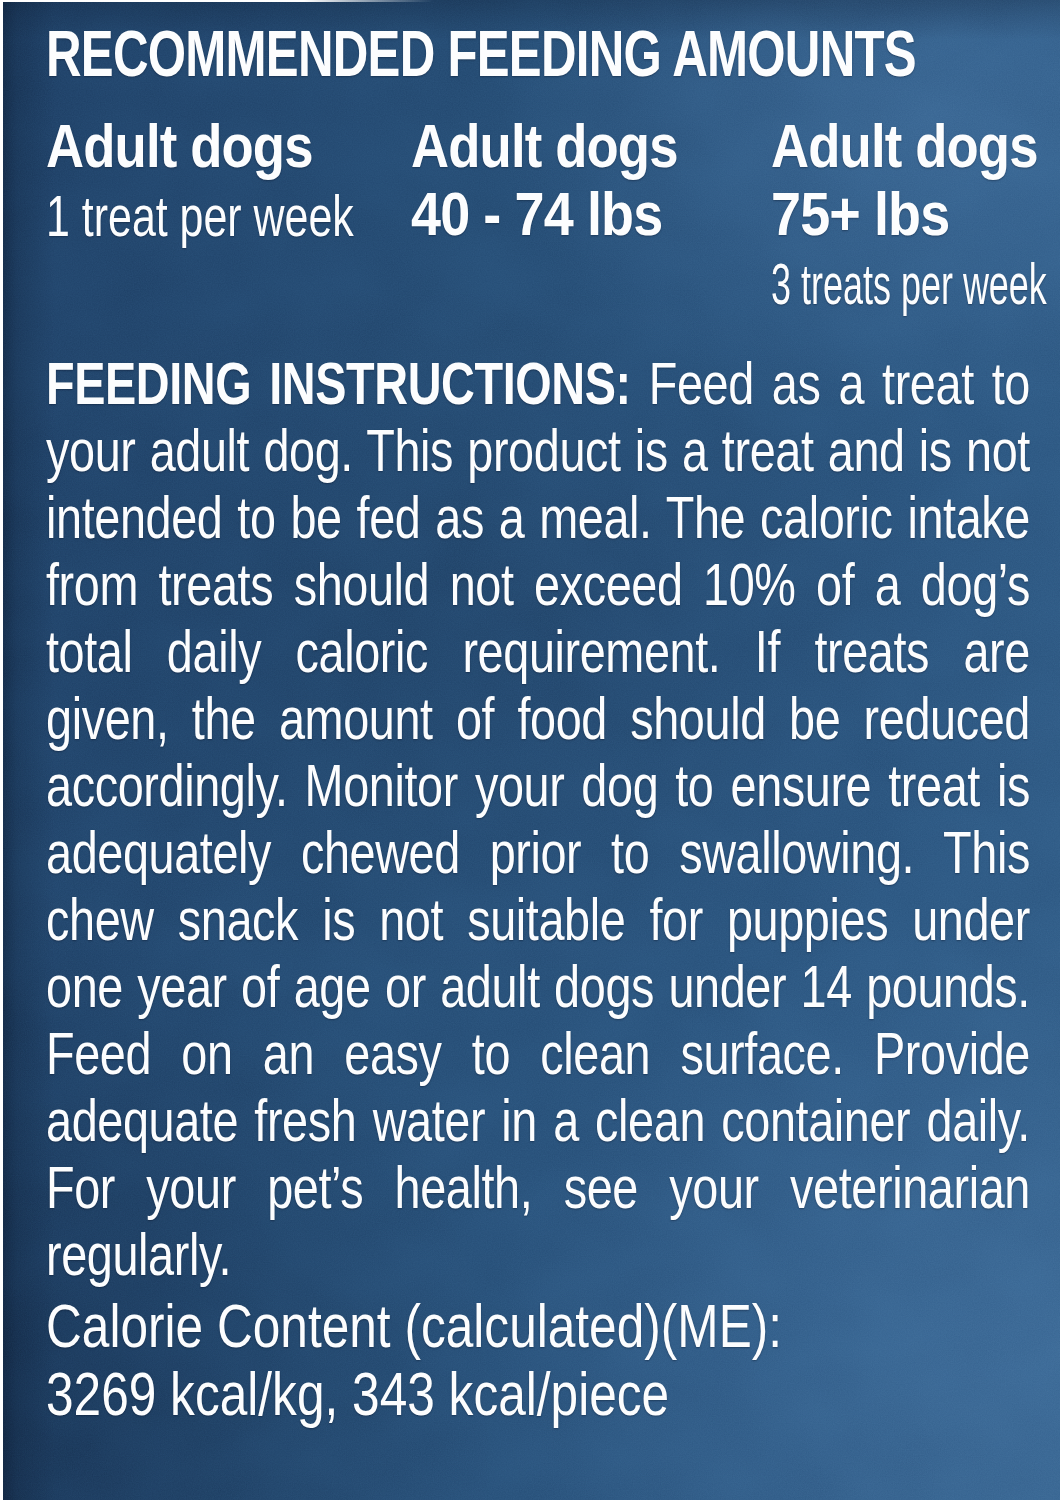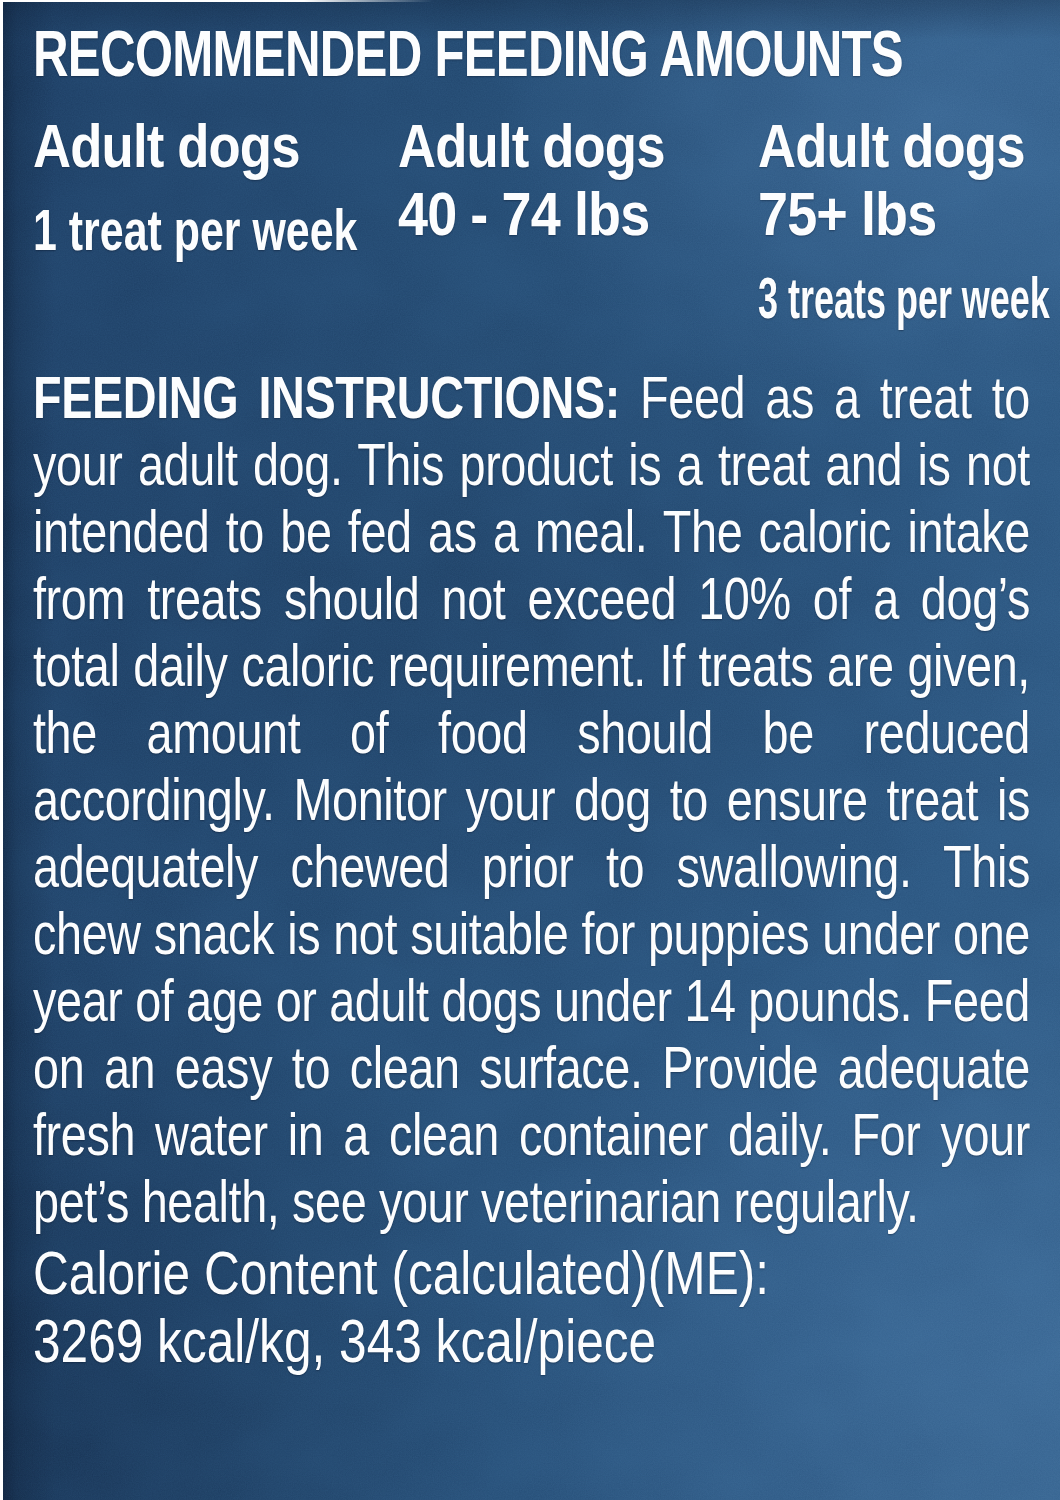--- a/index.html
+++ b/index.html
@@ -31,21 +31,21 @@
     opacity: .55;
     pointer-events: none;
   }
   .edge-top {
     position: absolute; left: 0; top: 0;
     width: 430px; height: 2px;
     background: linear-gradient(90deg, #ffffff 0%, #ffffff 70%, rgba(255,255,255,0) 100%);
   }
   .content {
     position: absolute; inset: 0;
-    padding: 22px 30px 0 30px;
+    padding: 22px 30px 0 43px;
     color: #fcfdfe;
     text-shadow: 0 1px 2px rgba(2,10,26,.35);
   }
   .cx {
     display: inline-block;
     transform: scaleX(var(--sx, .8));
     transform-origin: 0 0;
     white-space: nowrap;
   }
   .title {
@@ -60,23 +60,23 @@
     grid-template-columns: 365px 360px 1fr;
   }
   .col-header, .col-weight {
     font-size: 62px;
     font-weight: bold;
     line-height: 68px;
     letter-spacing: -1px;
   }
   .col-amount {
     font-size: 58px;
-    font-weight: bold;
+    font-weight: normal;
     line-height: 60px;
-    margin-top: 20px;
+    margin-top: 6px;
   }
   .para-wrap { margin-top: 36px; }
   .para {
     font-size: 60px;
     line-height: 67px;
     letter-spacing: -.5px;
     text-align: justify;
     width: 128.2%;
     transform: scaleX(.78);
     transform-origin: 0 0;

